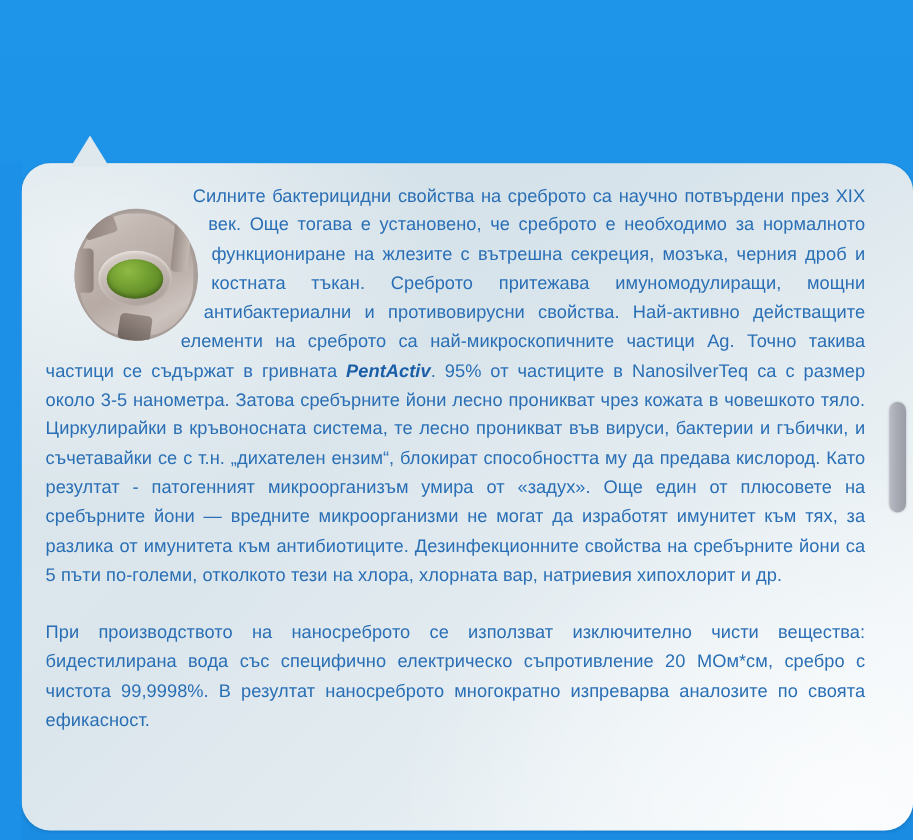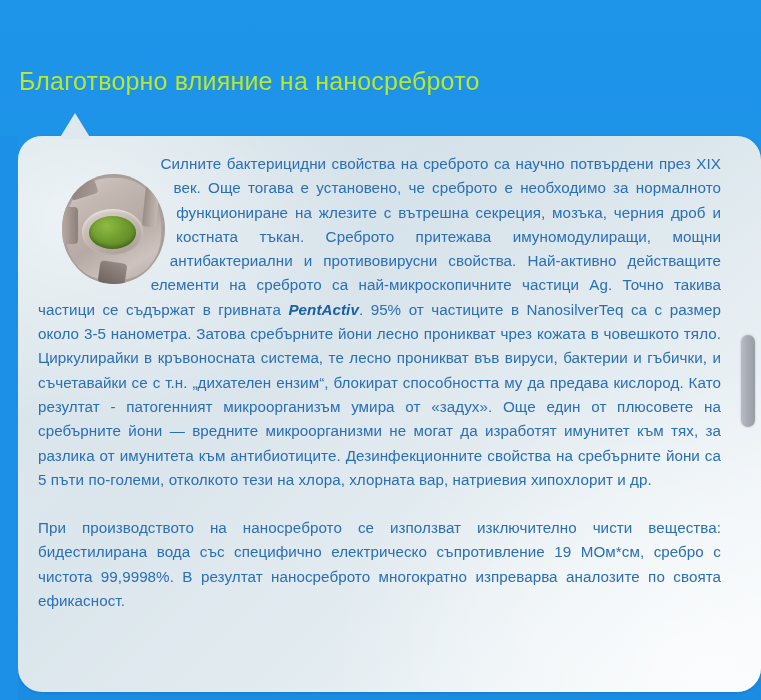--- a/index.html
+++ b/index.html
@@ -249,24 +249,20 @@
     background: #1b90e6;
     z-index: 4;
     pointer-events: none;
   }
 </style>
 </head>
 <body>
 
 <div class="stage">
 
-  <div class="heading">
-    <span class="line">Благотворно влияние на наносреброто</span>
-    <span class="line">(вложки NanosilverTeq)</span>
-  </div>
 
   <div class="bubble-pointer"></div>
 
   <div class="card">
     <div class="card-inner">
 
       <div class="photo">
         <div class="photo-circle">
           <div class="metal"></div>
           <div class="notch-tl"></div>
@@ -276,21 +272,21 @@
           <div class="bezel"></div>
           <div class="pad"></div>
         </div>
       </div>
 
       <div class="body-text">
         <p>
           <span>Силните бактерицидни свойства на среброто са научно потвърдени през XIX век. Още тогава е установено, че среброто е необходимо за нормалното функциониране на жлезите с вътрешна секреция, мозъка, черния дроб и костната тъкан. Среброто притежава имуномодулиращи, мощни антибактериални и противовирусни свойства. Най-активно действащите елементи на среброто са най-микроскопичните частици Ag. Точно такива частици се съдържат в гривната </span><span class="brand">PentActiv</span><span>. 95% от частиците в NanosilverTeq са с размер около 3-5 нанометра. Затова сребърните йони лесно проникват чрез кожата в човешкото тяло. Циркулирайки в кръвоносната система, те лесно проникват във вируси, бактерии и гъбички, и съчетавайки се с т.н. „дихателен ензим“, блокират способността му да предава кислород. Като резултат - патогенният микроорганизъм умира от «задух». Още един от плюсовете на сребърните йони — вредните микроорганизми не могат да изработят имунитет към тях, за разлика от имунитета към антибиотиците. Дезинфекционните свойства на сребърните йони са 5 пъти по-големи, отколкото тези на хлора, хлорната вар, натриевия хипохлорит и др.</span>
         </p>
         <p>
-          <span>При производството на наносреброто се използват изключително чисти вещества: бидестилирана вода със специфично електрическо съпротивление 19 МОм*см, сребро с чистота 99,9998%. В резултат наносреброто многократно изпреварва аналозите по своята ефикасност.</span>
+          <span>При производството на наносреброто се използват изключително чисти вещества: бидестилирана вода със специфично електрическо съпротивление 20 МОм*см, сребро с чистота 99,9998%. В резултат наносреброто многократно изпреварва аналозите по своята ефикасност.</span>
         </p>
       </div>
 
     </div>
   </div>
 
   <div class="left-gutter"></div>
 
   <div class="scrollbar-track"></div>
   <div class="scrollbar-thumb"></div>

